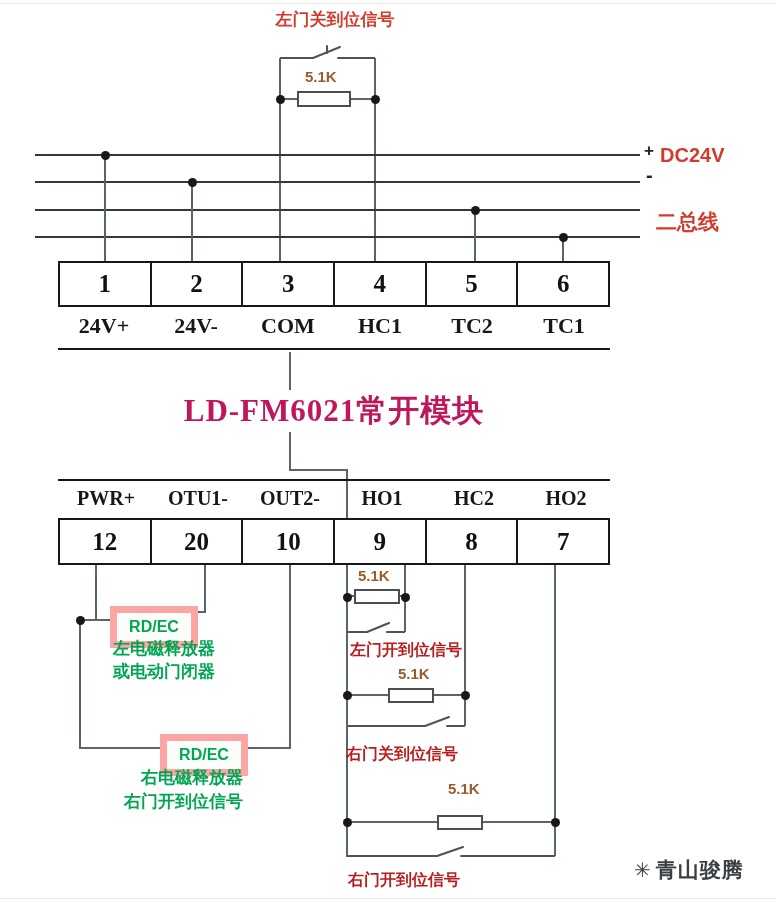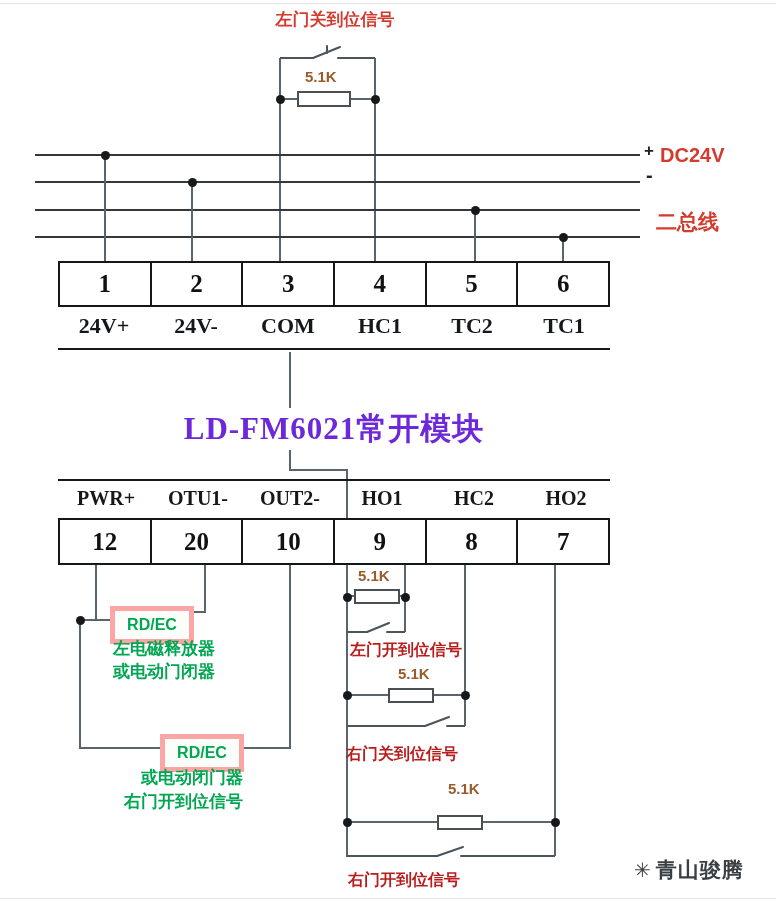--- a/index.html
+++ b/index.html
@@ -23,23 +23,23 @@
   .lblrow .cell{flex:1;text-align:center;font:600 22px "Liberation Serif","DejaVu Serif",serif;color:#15181b;}
   .lblrow.sm .cell{font-size:20px;}
   .rule{position:absolute;height:2px;background:#15181b;z-index:2;}
   
   .lbl{position:absolute;z-index:3;white-space:nowrap;}
   .red{color:#d23c2e;font-weight:bold;}
   .brick{color:#b91c1c;font-weight:bold;font-size:16px;}
   .brown{color:#995c2b;font-weight:bold;font-size:15px;}
   .blk{color:#222;font-weight:bold;}
   .grn{color:#00a651;font-weight:bold;font-size:17px;text-align:right;width:125px;}
-  .title{position:absolute;left:58px;top:408px;width:552px;text-align:center;background:#fff;
-         font:700 31px "Liberation Serif","DejaVu Serif",serif;color:#6d28d9;z-index:2;letter-spacing:1px;}
-  .rdec{position:absolute;width:74px;height:28px;border:5px solid #fca5a5;background:#fbfdfb;
+  .title{position:absolute;left:58px;top:390px;width:552px;text-align:center;background:#fff;
+         font:700 31px "Liberation Serif","DejaVu Serif",serif;color:#be185d;z-index:2;letter-spacing:1px;}
+  .rdec{position:absolute;width:74px;height:28px;border:7px solid #fca5a5;background:#fbfdfb;
         display:flex;align-items:center;justify-content:center;z-index:2;
         color:#00a651;font-weight:bold;font-size:16px;}
   .wm{position:absolute;left:634px;top:856px;display:flex;align-items:center;gap:5px;
       color:#3a3f44;z-index:3;}
   .wm .ic{font-size:20px;} .wm .tx{font-size:21px;font-weight:bold;letter-spacing:1px;}
   svg line{stroke:#4a545c;stroke-width:2;stroke-linecap:round;}
 </style>
 </head>
 <body>
 
@@ -134,21 +134,21 @@
   <div class="rdec" style="left:110px;top:606px;">RD/EC</div>
   <div class="w v" style="left:204px;top:565px;height:48px;"></div>
   <div class="w h" style="left:184px;top:611px;width:21px;"></div>
   <div class="lbl grn" style="left:90px;top:637px;">左电磁释放器</div>
   <div class="lbl grn" style="left:90px;top:660px;">或电动门闭器</div>
 
   <div class="w h" style="left:79px;top:747px;width:81px;"></div>
   <div class="rdec" style="left:160px;top:734px;">RD/EC</div>
   <div class="w h" style="left:234px;top:747px;width:57px;"></div>
   <div class="w v" style="left:289px;top:565px;height:184px;"></div>
-  <div class="lbl grn" style="left:118px;top:766px;">或电动闭门器</div>
+  <div class="lbl grn" style="left:118px;top:766px;">右电磁释放器</div>
   <div class="lbl grn" style="left:118px;top:790px;">右门开到位信号</div>
 
   <div class="lbl brown" style="left:358px;top:567px;">5.1K</div>
   <div class="w h" style="left:347px;top:595px;width:9px;"></div>
   <div class="res" style="left:354px;top:589px;width:42px;height:11px;"></div>
   <div class="w h" style="left:398px;top:595px;width:8px;"></div>
   <div class="dot" style="left:343px;top:593px;"></div>
   <div class="dot" style="left:401px;top:593px;"></div>
   <div class="w v" style="left:404px;top:565px;height:67px;"></div>
   <svg class="sw" style="left:347px;top:622px;" width="58" height="16" viewBox="0 0 58 16">

